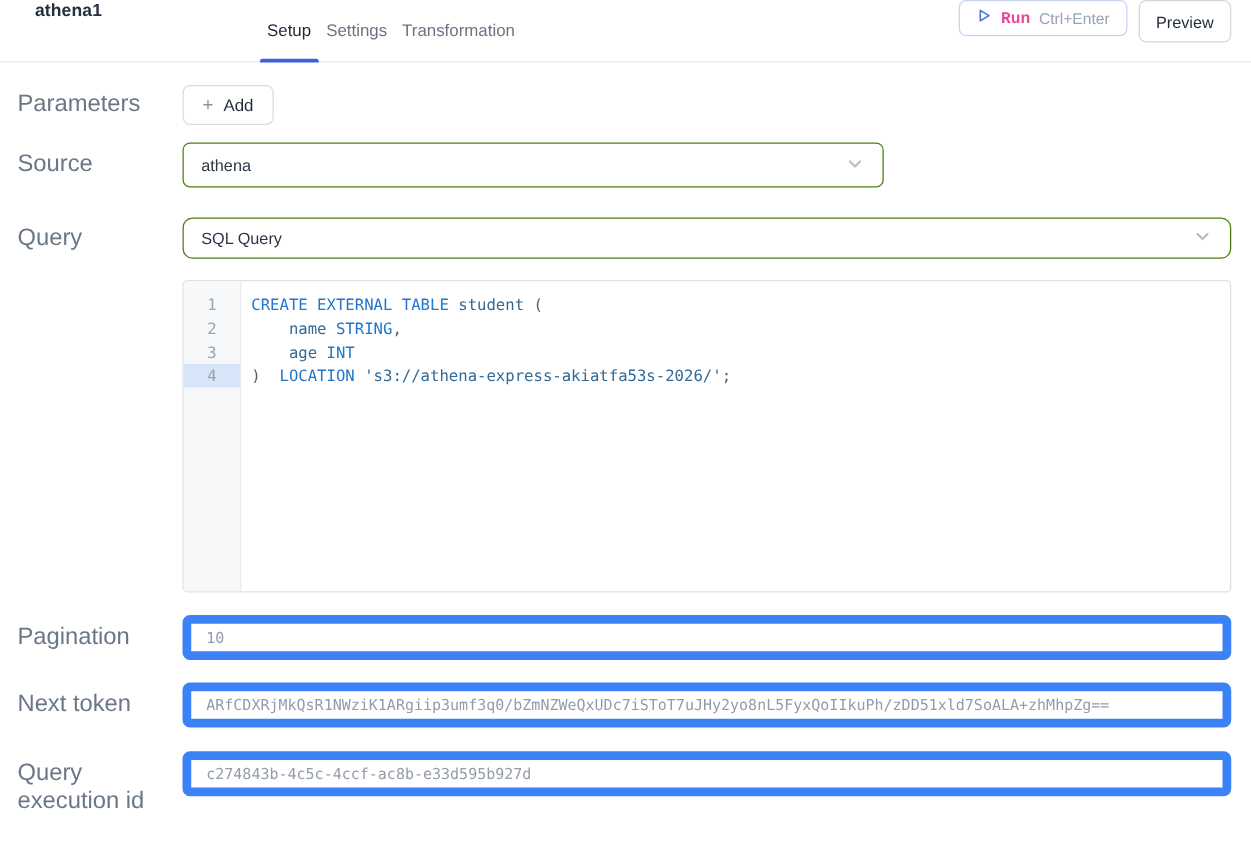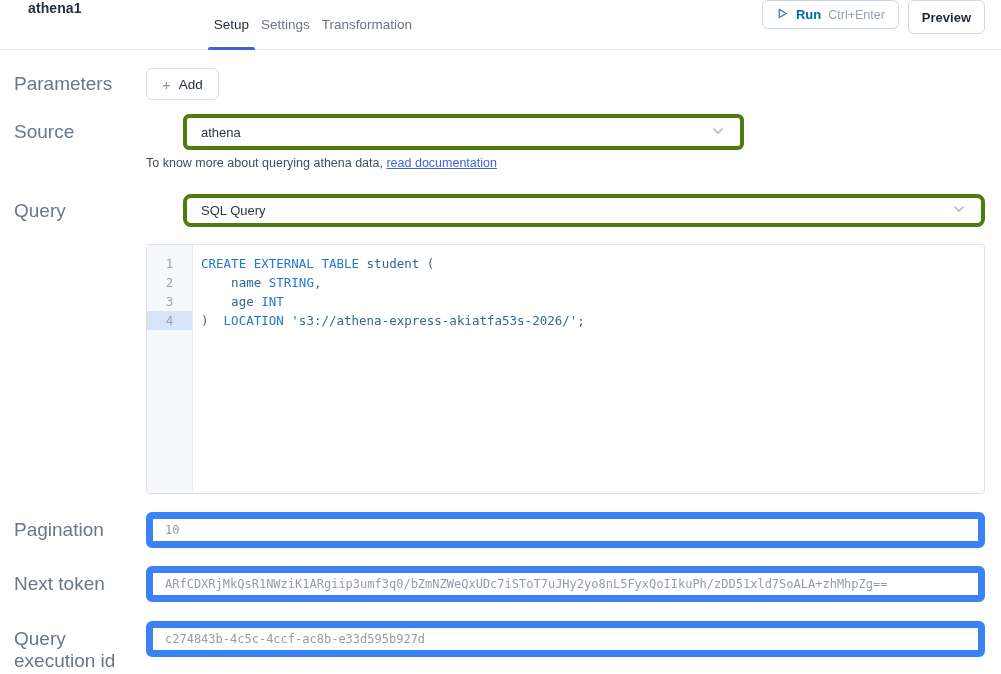--- a/index.html
+++ b/index.html
@@ -32,23 +32,23 @@
   .tab.active::after {
     content:""; position:absolute; left:0; right:0; bottom:-1px;
     height:3px; background:#3e63dd; border-radius:2px 2px 0 0;
   }
   .header-actions { margin-left:auto; display:flex; gap:9px; }
   .btn {
     height:29px; background:#fff; border-radius:6px;
     display:flex; align-items:center; cursor:pointer;
   }
   .run-btn { border:1px solid #c8d3f7; padding:0 13px; gap:7px; }
-  .run-label { font-size:13px; font-weight:600; color:#0369a1; }
+  .run-label { font-size:13px; font-weight:600; color:#ec4899;font-family:Liberation Mono, monospace; }
   .run-shortcut { font-size:12.5px; color:#9aa3b2; }
-  .preview-btn { border:1px solid #d3d8e0; padding:16px 13px; font-size:13px; font-weight:700; color:#1f2937; }
+  .preview-btn { border:1px solid #d3d8e0; padding:16px 13px; font-size:13px; font-weight:400; color:#1f2937; }
 
   
   .form { padding-left:14px; }
   .row { display:flex; }
   .row-label {
     width:132px; flex:0 0 132px;
     font-size:19px; color:#6b7787;
     white-space:pre-line;
   }
   .row-content { flex:1; margin-right:16px; min-width:0; }
@@ -60,23 +60,23 @@
     height:32px; padding:0 15px;
     border:1px solid #d6dbe3; border-radius:6px; background:#fff;
     cursor:pointer;
   }
   .add-plus { font-size:15px; color:#8a93a0; line-height:1; }
   .add-label { font-size:13.5px; font-weight:500; color:#1f2937; }
 
   .row-source { margin-top:14px; }
   .row-source .row-label { line-height:36px; }
   .select {
-    height:36px; border:4px solid #4d7c0f; border-radius:6px; background:#fff;
+    height:36px; border:1px solid #4d7c0f; border-radius:6px; background:#fff;
     display:flex; align-items:center; justify-content:space-between;
-    padding:0 14px; font-size:13px; color:#2b3544; cursor:pointer;margin-left:37px;
+    padding:0 14px; font-size:13px; color:#2b3544; cursor:pointer;
   }
   .select-source { width:561px; }
   .helper { margin-top:6px; font-size:12.5px; color:#434e5e; }
   .helper a { color:#3e63dd; text-decoration:underline; cursor:pointer; }
 
   .row-query { margin-top:24px; }
   .row-query .row-label { line-height:33px; }
   .select-query { height:33px; border-radius:8px; }
 
   
@@ -166,23 +166,20 @@
     <div class="row-label">Source</div>
     <div class="row-content">
       <div class="select select-source">
         <span>athena</span>
         <span class="chev">
           <svg width="16" height="16" viewBox="0 0 16 16" fill="none">
             <path d="M4 6.2 L8 10.2 L12 6.2" stroke="#b9bfc9" stroke-width="1.8" stroke-linecap="round" stroke-linejoin="round"></path>
           </svg>
         </span>
       </div>
-      <div class="helper">
-        <span>To know more about querying athena data, </span><a>read documentation</a>
-      </div>
     </div>
   </div>
 
   <div class="row row-query">
     <div class="row-label">Query</div>
     <div class="row-content">
       <div class="select select-query">
         <span>SQL Query</span>
         <span class="chev">
           <svg width="16" height="16" viewBox="0 0 16 16" fill="none">

